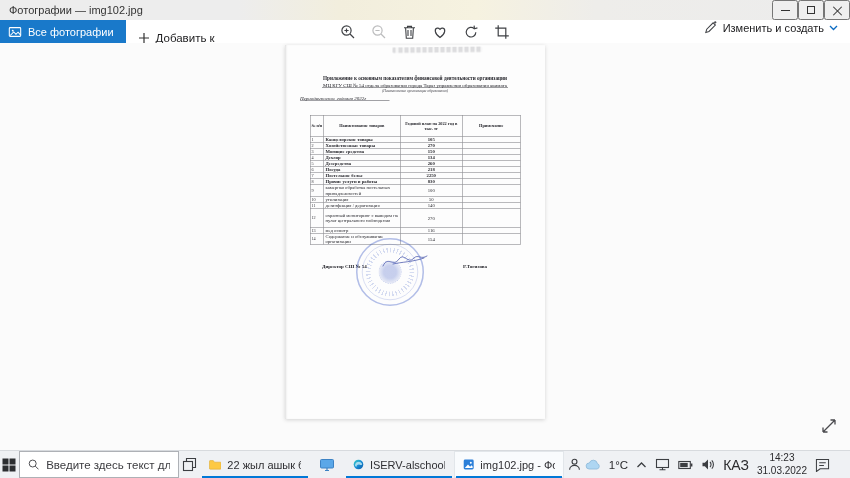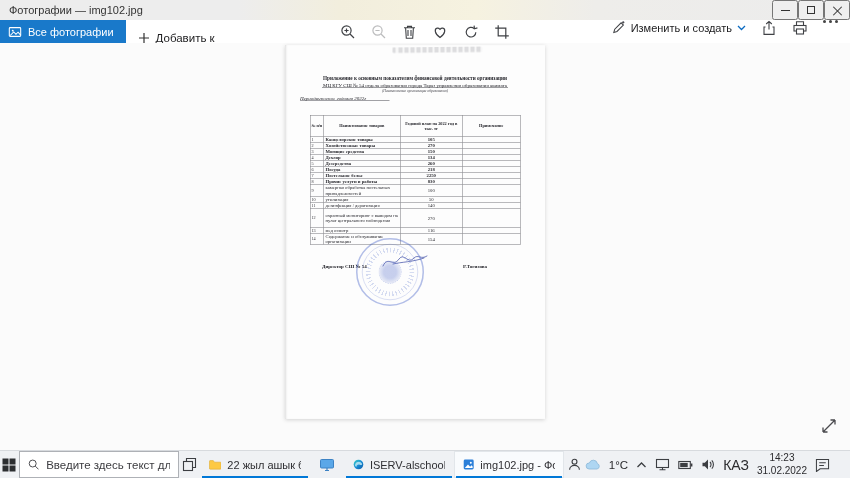--- a/index.html
+++ b/index.html
@@ -19,21 +19,21 @@
   .glyph-close::before,.glyph-close::after { content:""; position:absolute; left:4px; top:-1px; width:1px; height:12px; background:#333; }
   .glyph-close::before { transform:rotate(45deg); } .glyph-close::after { transform:rotate(-45deg); }
 
   
   .toolbar { position:absolute; top:20px; left:0; width:850px; height:23px; background:#fff; display:flex; align-items:stretch; }
   .btn-all { display:flex; align-items:center; gap:6px; background:#1979ca; color:#fff; font-size:11px; padding:0 12px 0 8px; border:none; }
   .btn-add { display:flex; align-items:center; gap:6px; font-size:11.5px; color:#1d1d1f; background:none; border:none; padding:18px 12px; }
   .center-icons { position:absolute; left:50%; transform:translateX(-50%); top:0; height:23px; display:flex; align-items:center; gap:15px; }
   .icon-btn { background:none; border:none; padding:0; display:flex; align-items:center; cursor:default; }
   .icon-btn.disabled { opacity:.35; }
-  .right-icons { margin-left:auto; display:flex; align-items:flex-start; gap:15px; padding-right:12px; }
+  .right-icons { margin-left:auto; display:flex; align-items:flex-end; gap:15px; padding-right:12px;flex-direction:column; }
   .edit-create { display:flex; align-items:center; gap:5px; background:none; border:none; font-size:11px; color:#1d1d1f; }
   .dots { display:flex; gap:3px; }
   .dots i { width:3px; height:3px; border-radius:50%; background:#444; }
 
   
   .viewer { position:absolute; top:43px; left:0; width:850px; height:407px; background:#fbfbfb; }
   .scan { position:absolute; left:285px; top:2px; width:260px; height:374px; background:#fdfdfd;
     box-shadow:0 1px 4px rgba(0,0,0,.16), inset 2px 0 3px -2px rgba(0,0,0,.25); }
   .scan-inner { width:520px; height:748px; transform:scale(.5); transform-origin:0 0; position:relative;
     font-family:"Liberation Serif", serif; color:#26262c; }
@@ -435,21 +435,21 @@
       <button class="tray-item">
         <svg width="14" height="13" viewBox="0 0 14 13">
             <path d="M1.5 4.8 v3.4 h2.3 L7 11.4 V1.6 L3.8 4.8z" fill="#3c3e42"></path>
             <path d="M9 4 a3.5 3.5 0 0 1 0 5 M10.8 2.4 a6 6 0 0 1 0 8.2" fill="none" stroke="#3c3e42" stroke-width="1.1"></path>
           </svg>
       </button>
       <button class="tray-item txt" style="font-size:14px;">КАЗ</button>
       <button class="tray-item">
         <div class="clock">
           <div>14:23</div>
-          <div>31.02.2022</div>
+          <div>31.03.2022</div>
         </div>
       </button>
       <button class="tray-item">
         <svg width="15" height="14" viewBox="0 0 16 15">
             <path d="M1.5 1.5 h13 v10 h-9 l-4 3z" fill="none" stroke="#3c3e42" stroke-width="1.1"></path>
             <path d="M4.5 5 h7 M4.5 8 h5" stroke="#3c3e42" stroke-width="1.1"></path>
           </svg>
       </button>
     </div>
   </div>

